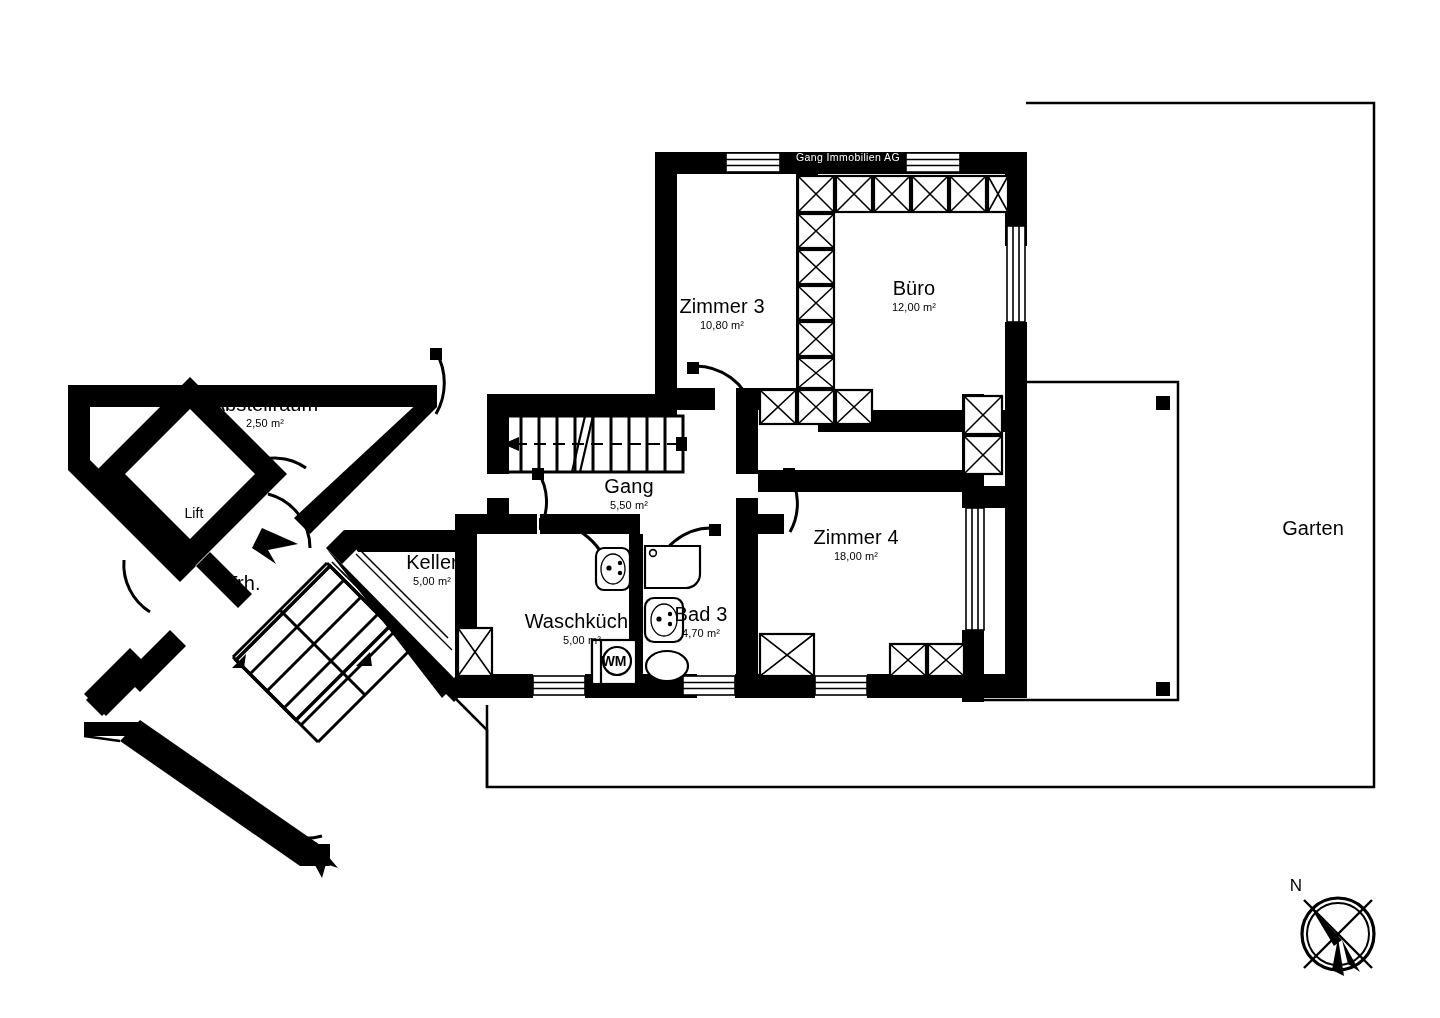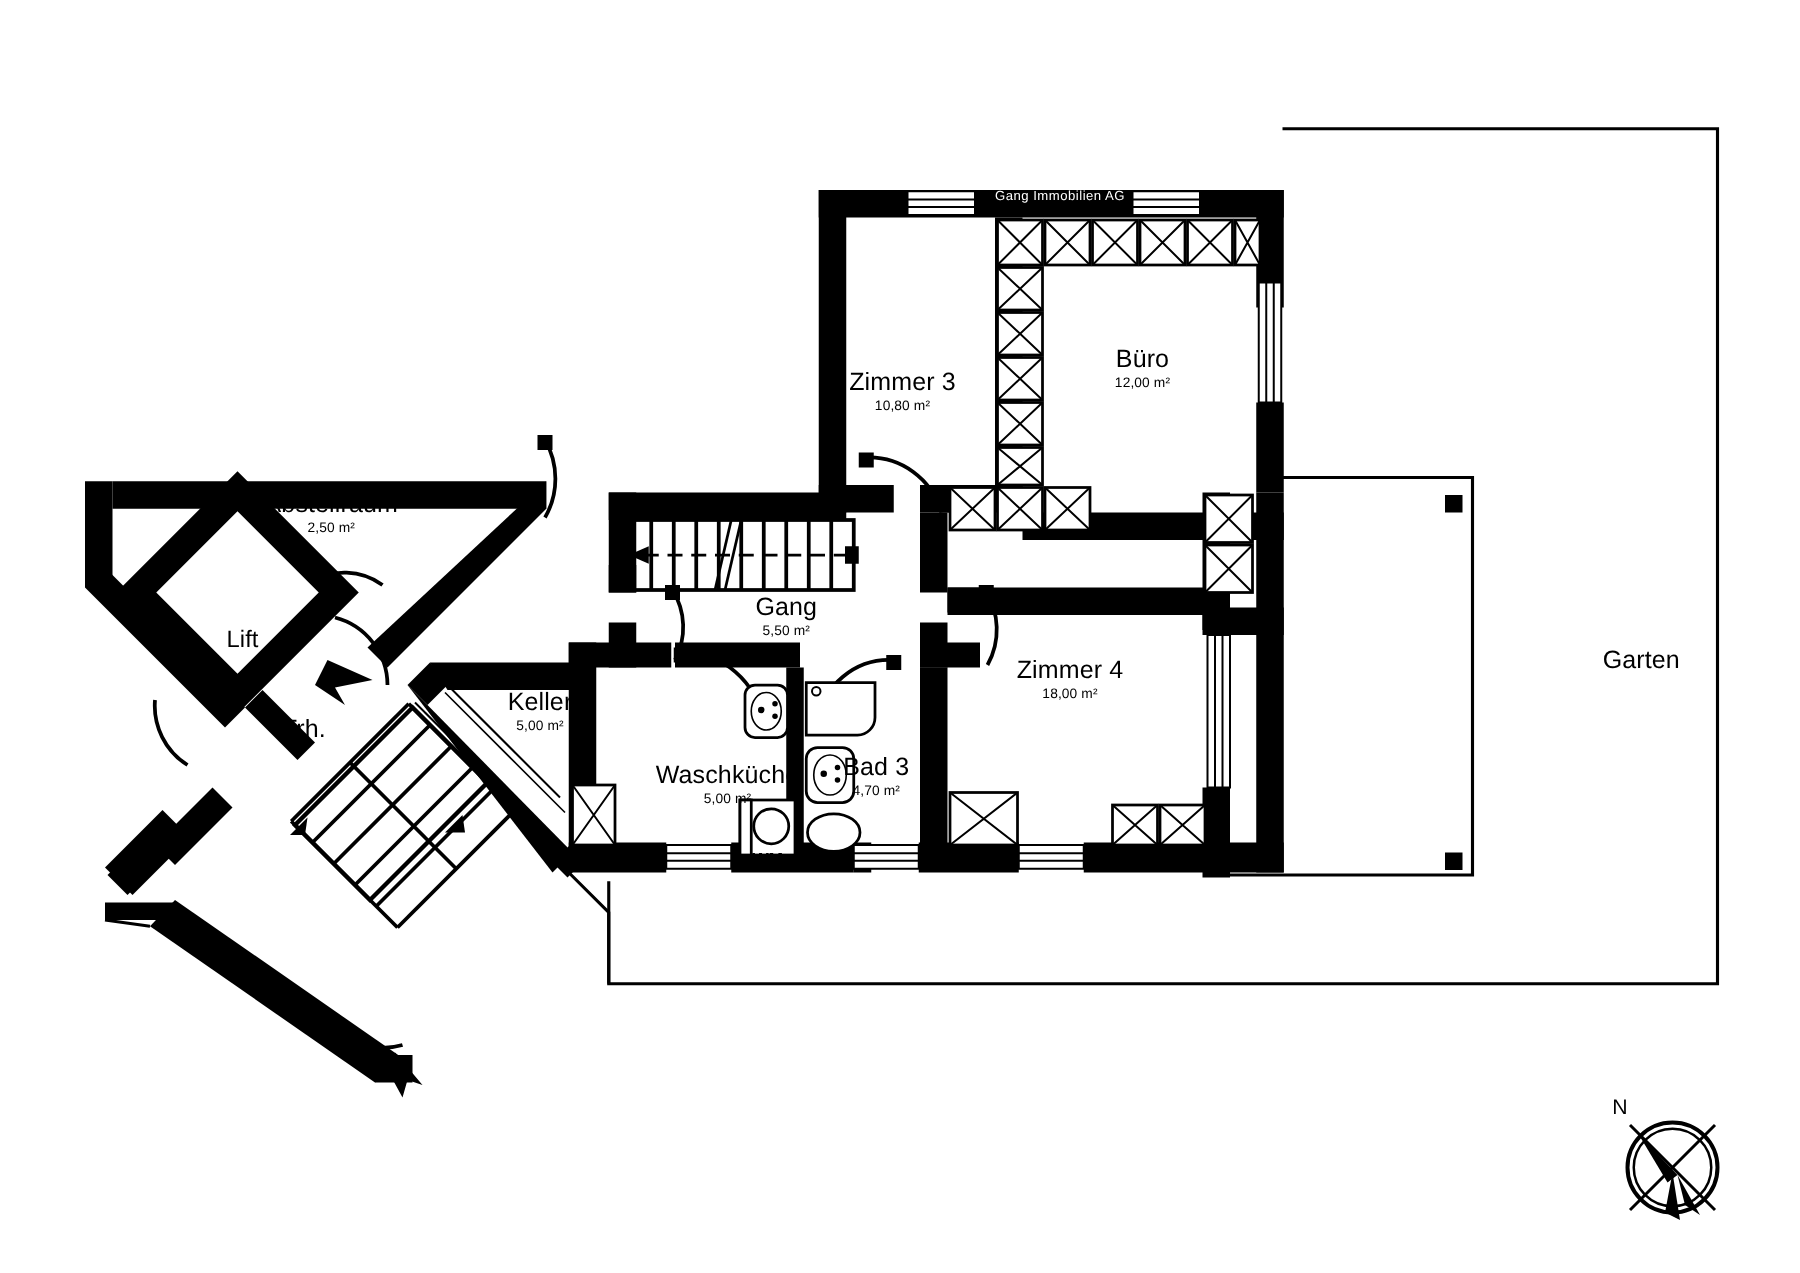--- a/index.html
+++ b/index.html
@@ -36,38 +36,37 @@
     pointer-events: none;
   }
   .rm-name {
     font-size: 20px;
     letter-spacing: 0.1px;
   }
   .rm-area {
     font-size: 11px;
     letter-spacing: 0.1px;
   }
-  .rm-lift .rm-name { font-size: 19px; }
+  .rm-lift .rm-name { font-size: 14px; }
   .watermark {
     position: absolute;
     transform: translate(-50%, -50%);
     color: #ffffff;
     font-size: 10.5px;
     letter-spacing: 0.4px;
     white-space: nowrap;
     pointer-events: none;
   }
   .wm-icon {
     position: absolute;
     transform: translate(-50%, -50%);
     font-size: 14px;
     font-weight: bold;
     color: #000;
     letter-spacing: -0.2px;
-    margin-top: 26px;
   }
   .compass-n {
     position: absolute;
     transform: translate(-50%, -50%);
     font-size: 17px;
     color: #000;
   }
 </style>
 </head>
 <body>

